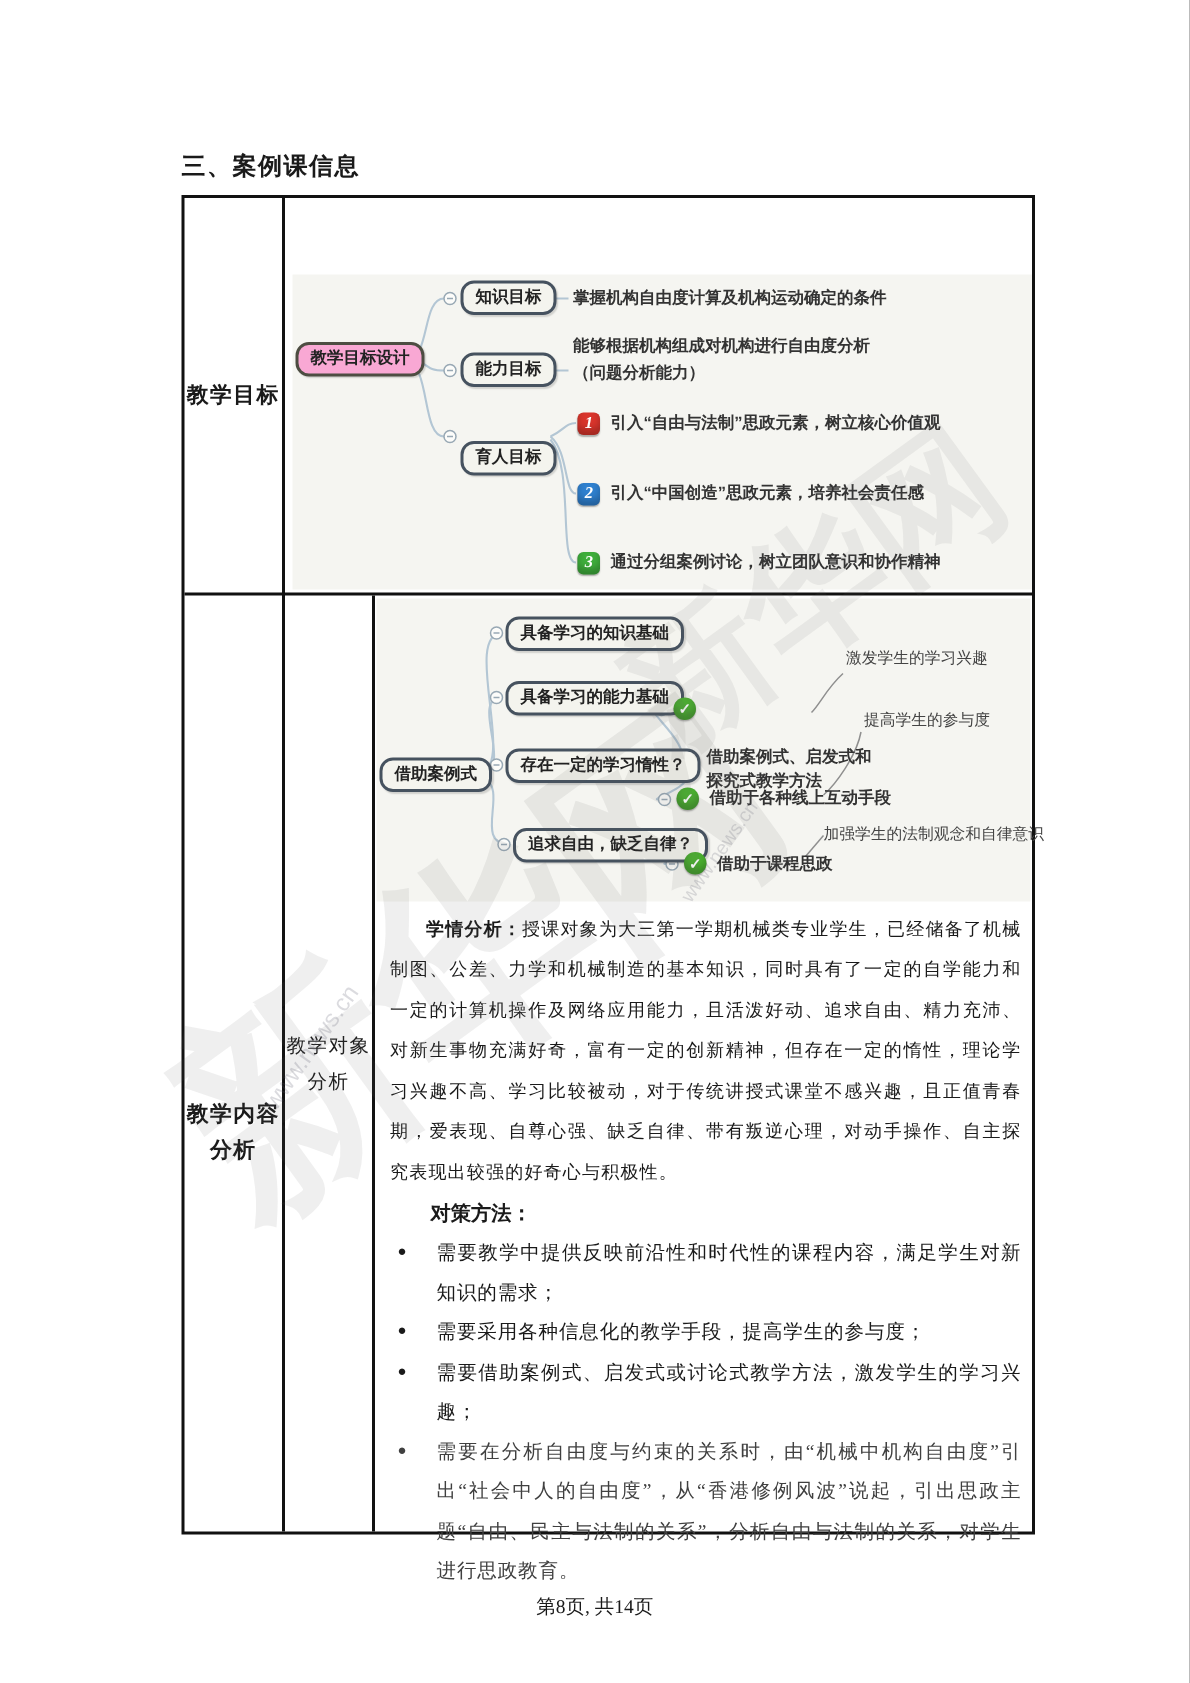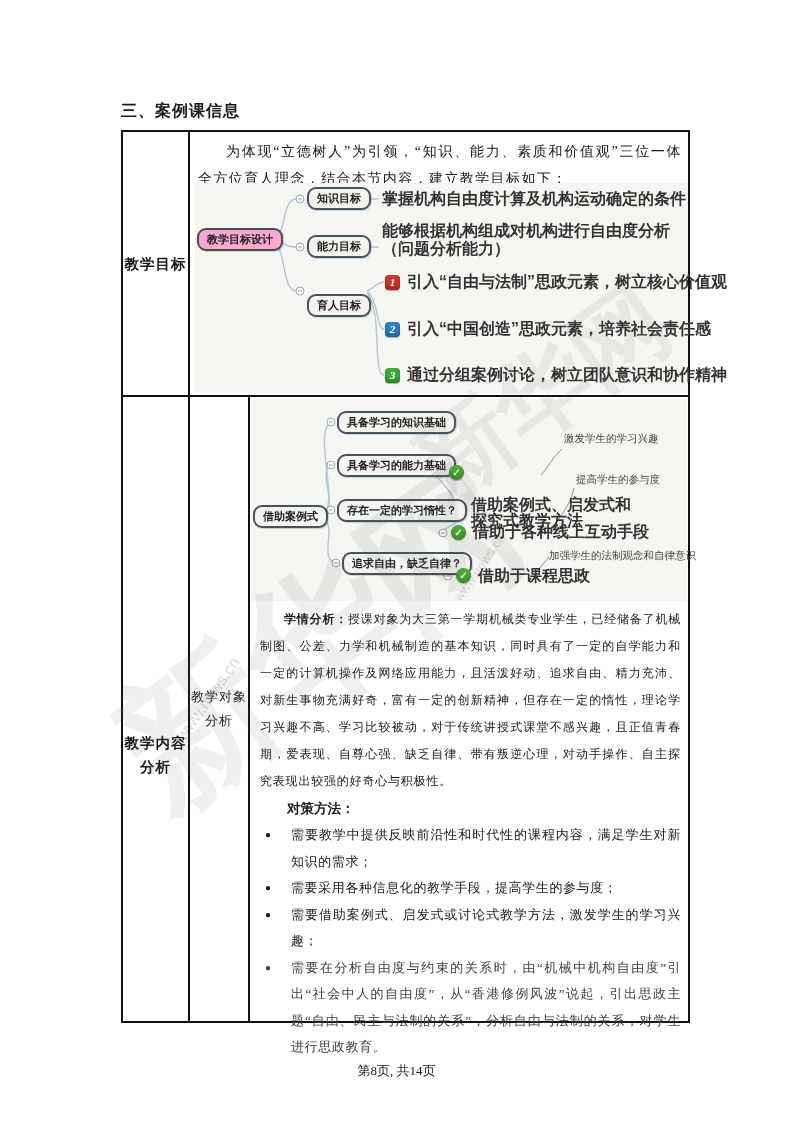--- a/index.html
+++ b/index.html
@@ -38,21 +38,21 @@
   .panel{position:absolute;background:#f5f5f1;}
   .panel1{left:5px;top:51px;width:493px;height:210px;}
   .panel2{left:1px;top:2px;width:436px;height:202px;}
   .mm-svg{position:absolute;left:0;top:0;}
   .node{position:absolute;font-family:"Liberation Sans",sans-serif;font-weight:bold;
         font-size:11px;color:#222;background:#f4f4ee;border:2px solid #46525f;
         border-radius:9px;padding:2px 8px;white-space:nowrap;line-height:15px;
         box-shadow:1px 1px 1px rgba(0,0,0,0.15);}
   .node.root1{background:#f9a8d4;border-color:#4d4d42;}
   .leaf{position:absolute;font-family:"Liberation Sans",sans-serif;font-weight:bold;
-        font-size:16px;color:#333;white-space:nowrap;line-height:16px;}
+        font-size:11px;color:#333;white-space:nowrap;line-height:16px;}
   .ann{position:absolute;font-family:"Liberation Sans",sans-serif;font-size:10.5px;
        color:#444;white-space:nowrap;}
   .goal-item{position:absolute;display:flex;align-items:center;gap:7px;}
   .badge{width:15px;height:15px;border-radius:4px;color:#fff;font-family:"Liberation Serif",serif;
          font-style:italic;font-weight:bold;font-size:11px;display:flex;align-items:center;
          justify-content:center;box-shadow:inset 0 -4px 5px rgba(0,0,0,0.25),0 1px 1px rgba(0,0,0,0.3);}
   .badge.b1{background:#d9352c;}
   .badge.b2{background:#2f80cf;}
   .badge.b3{background:#3fae3c;}
   .sol{position:absolute;display:flex;align-items:flex-start;gap:7px;}
@@ -85,21 +85,20 @@
   <div class="tbl">
     <div class="line v1"></div>
     <div class="line h1"></div>
     <div class="line v2"></div>
 
     <div class="cell label-cell c-label1">
       <span>教学目标</span>
     </div>
 
     <div class="cell c-content1">
-      <p class="intro">为体现“立德树人”为引领，“知识、能力、素质和价值观”三位一体全方位育人理念，结合本节内容，建立教学目标如下：</p>
 
       <div class="panel panel1">
         <svg class="mm-svg" width="493" height="210" viewBox="0 0 493 210">
           <g stroke="#b3c6d4" stroke-width="1.4" fill="none">
             <path d="M76,57 C92,57 86,16 101,16"></path>
             <path d="M76,57 C92,57 86,64 101,64"></path>
             <path d="M76,58 C92,60 86,108 101,108"></path>
             <path d="M171,16 L184,16"></path>
             <path d="M171,64 L184,64"></path>
             <path d="M172,108 C181,104 182,99 189,99"></path>

